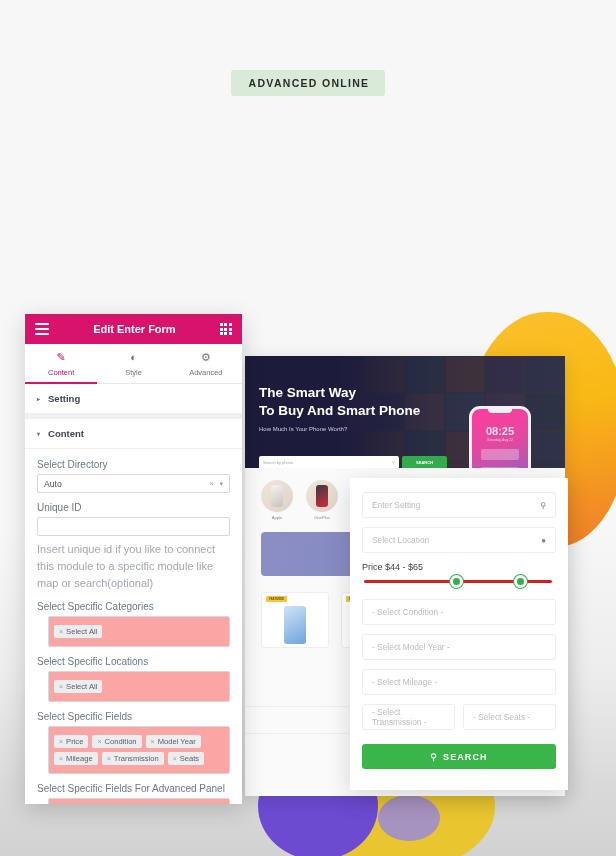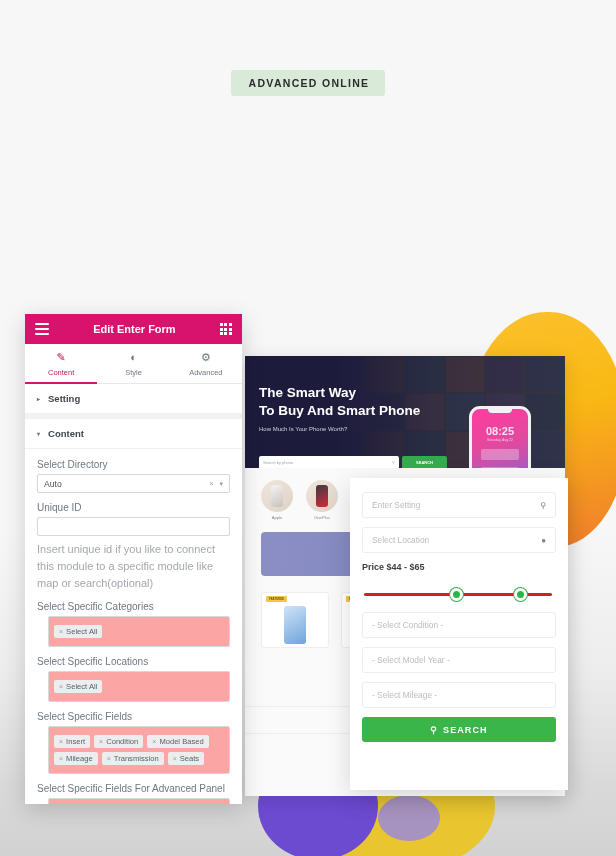--- a/index.html
+++ b/index.html
@@ -162,21 +162,21 @@
   .sform {
     position:absolute; left:350px; top:478px; width:218px; height:312px;
     background:#fff; box-shadow:0 6px 24px rgba(0,0,0,.15); padding:14px 12px;
   }
   .sfield {
     height:26px; border:1px solid #eceded; border-radius:3px; display:flex;
     align-items:center; justify-content:space-between; padding:0 9px;
     font-size:8.4px; color:#b9bcbe; margin-bottom:9px; background:#fff;
   }
   .sfield .ri { color:#7d8386; font-size:8px; }
-  .price-lbl { font-size:9px; font-weight:700; color:#3a3f42; margin:4px 0 17px; }
+  .price-lbl { font-size:9px; font-weight:400; color:#3a3f42; margin:4px 0 4px; }
   .slider { position:relative; height:10px; margin:0 4px 13px 2px; }
   .slider .track { position:absolute; left:0; right:0; top:4px; height:2.5px; background:#cf2027; border-radius:2px; }
   .slider .h { position:absolute; top:-1px; width:13px; height:13px; border-radius:50%;
     background:#2eb34a; border:3px solid #fff; box-shadow:0 0 0 1px #2eb34a; }
   .srow { display:flex; gap:8px; }
   .srow .sfield { flex:1; }
   .sbtn {
     margin-top:5px; height:25px; background:#39b54a; border-radius:3px; color:#fff;
     display:flex; align-items:center; justify-content:center; gap:5px;
     font-size:9px; font-weight:700; letter-spacing:1.1px;
@@ -369,29 +369,29 @@
         <span class="chip">
           <span class="x">×</span>
           <span>Select All</span>
         </span>
       </div>
 
       <div class="flabel">Select Specific Fields</div>
       <div class="chipbox">
         <span class="chip">
             <span class="x">×</span>
-            <span>Insert</span>
+            <span>Price</span>
           </span>
         <span class="chip">
             <span class="x">×</span>
             <span>Condition</span>
           </span>
         <span class="chip">
             <span class="x">×</span>
-            <span>Model Based</span>
+            <span>Model Year</span>
           </span>
         <span class="chip">
             <span class="x">×</span>
             <span>Mileage</span>
           </span>
         <span class="chip">
             <span class="x">×</span>
             <span>Transmission</span>
           </span>
         <span class="chip">
@@ -421,19 +421,23 @@
     </div>
     <div class="price-lbl">Price $44 - $65</div>
     <div class="slider">
       <div class="track"></div>
       <div class="h" id="hLeft" style="left: 46%;"></div>
       <div class="h" id="hRight" style="left: 80%;"></div>
     </div>
     <div class="sfield">- Select Condition -</div>
     <div class="sfield">- Select Model Year -</div>
     <div class="sfield">- Select Mileage -</div>
+    <div class="srow">
+      <div class="sfield">- Select Transmission -</div>
+      <div class="sfield">- Select Seats -</div>
+    </div>
     <div class="sbtn">
       <span>⚲</span>
       <span>SEARCH</span>
     </div>
   </div>
 
 </div>
 
 </body></html>

